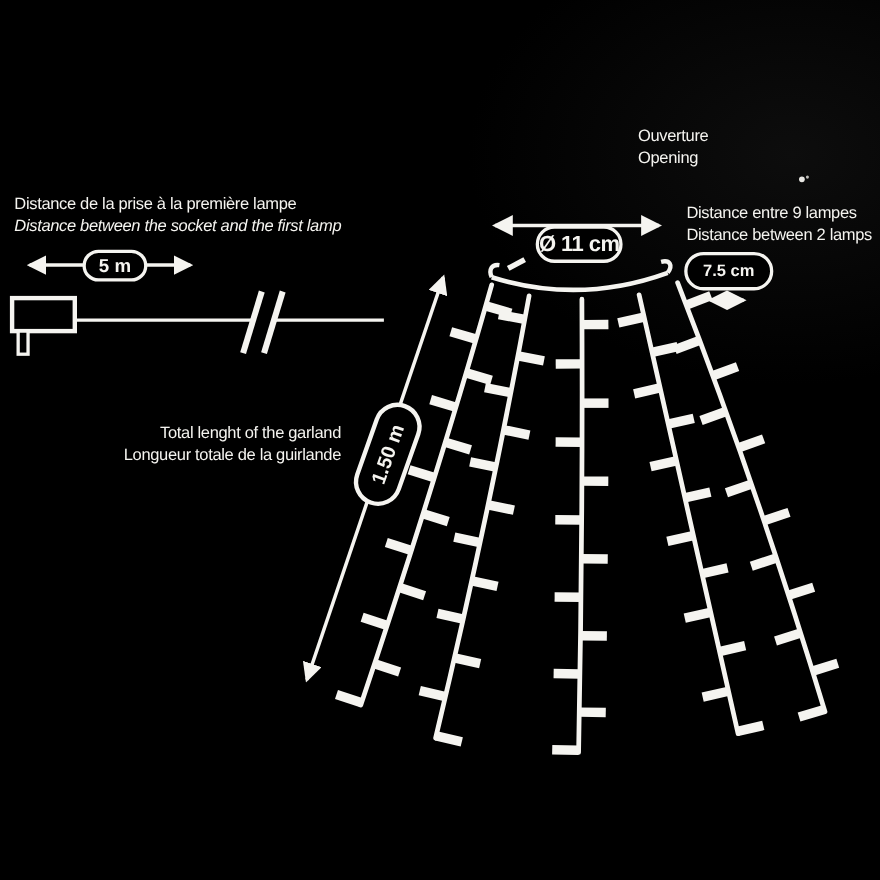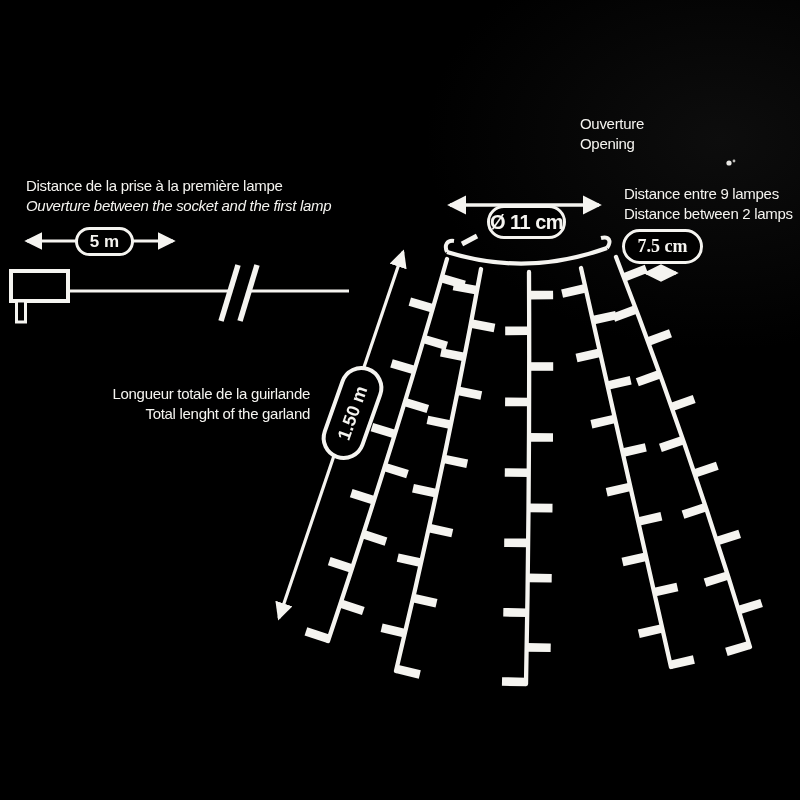--- a/index.html
+++ b/index.html
@@ -19,24 +19,24 @@
     position: absolute;
     display: flex; align-items: center; justify-content: center;
     background: #000;
     border: 3px solid #f5f4f0;
     box-sizing: border-box;
     font-weight: 700;
     white-space: nowrap;
   }
   .pill-5m     { left: 75px;  top: 227px; width: 59px; height: 29px; border-radius: 15px; font-size: 17px; text-align: center; }
   .pill-d11    { left: 487px; top: 159px; width: 79px; height: 34px; border-radius: 17px; font-size: 20px; letter-spacing: -0.5px; margin-top: 46px; }
-  .pill-75     { left: 622px; top: 229px; width: 81px; height: 35px; border-radius: 18px; font-size: 18px; font-family: Liberation Serif, serif; }
+  .pill-75     { left: 622px; top: 229px; width: 81px; height: 35px; border-radius: 18px; font-size: 15px; }
   .pill-150    { left: 304px; top: 391px; width: 97px; height: 44px; border-radius: 22px; font-size: 18px;
                  transform: rotate(-70.5deg); border-width: 4px; }
-  .block-socket  { left: 26px;  top: 176px; }
+  .block-socket  { left: 13px;  top: 176px; }
   .block-opening { left: 580px; top: 114px; }
   .block-spacing { left: 624px; top: 184px; }
   .block-length  { left: 60px;  top: 384px; width: 250px; text-align: right; }
 </style>
 </head>
 <body>
 
 <div id="stage">
 
   <svg id="art" width="800" height="800" viewBox="0 0 800 800">
@@ -148,35 +148,35 @@
           <line x1="749.4" y1="645.0" x2="726.4" y2="651.9" stroke="#f5f4f0" stroke-width="8.6"></line>
         </g>
       </g>
 
     <circle cx="729" cy="163" r="2.6" fill="#e8e7e3"></circle>
     <circle cx="734" cy="161" r="1.4" fill="#bdbcb8"></circle>
   </svg>
 
   <div class="label block-socket">
     <div class="fr">Distance de la prise à la première lampe</div>
-    <div class="italic">Ouverture between the socket and the first lamp</div>
+    <div class="italic">Distance between the socket and the first lamp</div>
   </div>
   <div class="pill pill-5m">5 m</div>
 
   <div class="label block-opening">
     <div>Ouverture</div>
     <div>Opening</div>
   </div>
   <div class="pill pill-d11">Ø 11 cm</div>
 
   <div class="label block-spacing">
     <div>Distance entre 9 lampes</div>
     <div>Distance between 2 lamps</div>
   </div>
   <div class="pill pill-75">7.5 cm</div>
 
   <div class="label block-length">
+    <div>Total lenght of the garland</div>
     <div>Longueur totale de la guirlande</div>
-    <div>Total lenght of the garland</div>
   </div>
   <div class="pill pill-150">1.50 m</div>
 
 </div>
 
 </body></html>

